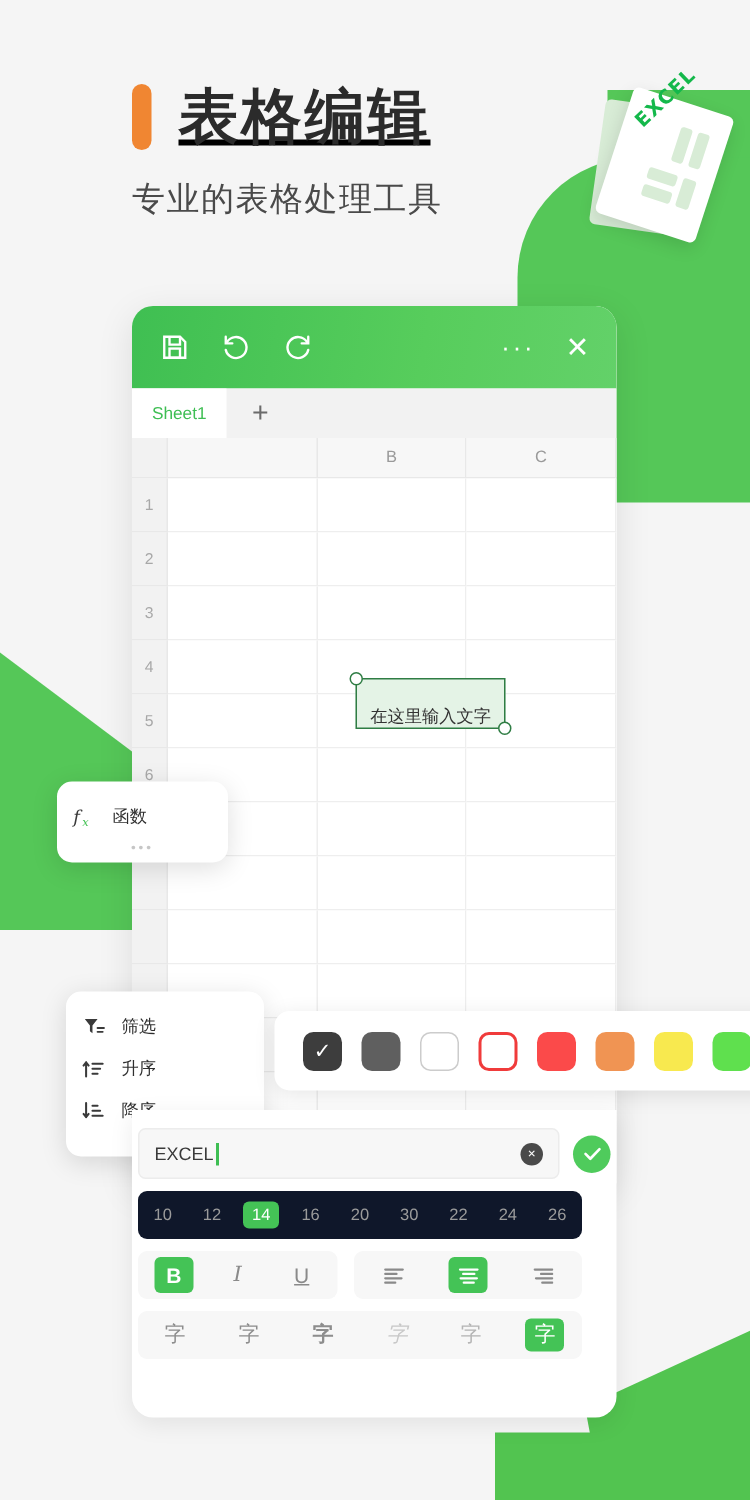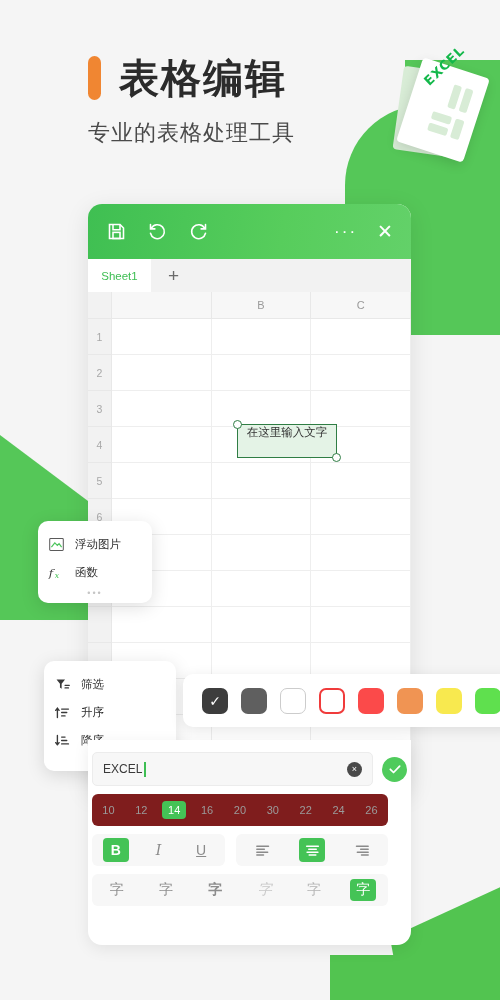--- a/index.html
+++ b/index.html
@@ -30,21 +30,21 @@
     background: #52c450;
     clip-path: polygon(100% 0%, 100% 100%, 10% 100%, 0% 46%);
   }
   .bg-br-bottom {
     position: absolute; left: 330px; top: 955px; width: 200px; height: 60px;
     background: #52c450;
   }
 
   
   .hero { position: absolute; left: 0; top: 56px; width: 380px; }
-  .hero-title-row { display: flex; align-items: center; padding-left: 88px; }
+  .hero-title-row { display: flex; align-items: center; padding-left: 88px; text-decoration: underline; }
   .hero-bar { width: 13px; height: 44px; background: #f08632; border-radius: 7px; margin-right: 18px; }
   .hero-title {
     font-size: 40px; font-weight: bold; color: #2b2b2b;
     letter-spacing: 2px; line-height: 1;
     font-family: "DejaVu Sans", sans-serif;
   }
   .hero-sub {
     margin-top: 18px; padding-left: 88px;
     font-size: 22px; color: #4a4a4a; letter-spacing: 1px;
     font-family: "DejaVu Sans", sans-serif;
@@ -118,23 +118,23 @@
     height: 36px; background: #f2f2f2; border-bottom: 1px solid #e8e8e8; border-right: 1px solid #e8e8e8;
     display: flex; align-items: center; justify-content: center;
     font-size: 10.5px; color: #a8a8a8;
   }
   .cells { flex: 1; }
   .cell-row { display: flex; height: 36px; }
   .cell { flex: 1; border-bottom: 1px solid #eeeeee; border-right: 1px solid #eeeeee; background: #fff; }
 
   
   .sel-cell {
-    position: absolute; left: 149px; top: 132px; width: 100px; height: 34px;
+    position: absolute; left: 149px; top: 160px; width: 100px; height: 34px;
     background: #e4f3e6; border: 1.6px solid #2f7d44;
-    display: flex; align-items: flex-start; justify-content: center;
+    display: flex; align-items: flex-end; justify-content: center;
     font-size: 11.5px; color: #333;
     font-family: "DejaVu Sans", sans-serif;
   }
   .handle {
     position: absolute; width: 9px; height: 9px; border-radius: 50%;
     background: #fff; border: 1.8px solid #2f7d44;
   }
   .h-tl { left: -5px; top: -5px; }
   .h-br { right: -5px; bottom: -5px; }
 
@@ -194,21 +194,21 @@
     display: flex; align-items: center; justify-content: center;
   }
   .ok-btn {
     width: 25px; height: 25px; border-radius: 50%; background: #4fcb5c;
     display: flex; align-items: center; justify-content: center;
   }
   .ok-btn svg { width: 14px; height: 14px; display: block; }
 
   .size-row {
     margin-top: 8px; margin-left: 4px; width: 296px; height: 32px;
-    background: #7f1d1d; border-radius: 6px;
+    background: #0f172a; border-radius: 6px;
     display: flex; align-items: center; justify-content: space-around;
   }
   .size-item {
     font-size: 11px; color: #9b9b9b; padding: 3px 6px; border-radius: 4px;
     font-family: "Liberation Sans", sans-serif;
   }
   .size-item.active { background: #44c356; color: #fff; }
 
   .fmt-row { margin-top: 8px; margin-left: 4px; display: flex; gap: 11px; }
   .fmt-group {
@@ -407,29 +407,20 @@
         <span class="handle h-tl"></span>
         <span class="handle h-br"></span>
       </div>
 
     </div>
   </div>
 
   <div class="popup pop-insert">
     <div class="pop-row">
       <span class="pop-ico">
-        <svg viewBox="0 0 20 20" fill="none" stroke="#5a5a5a" stroke-width="1.2">
-          <rect x="2" y="3" width="16" height="14" rx="1"></rect>
-          <path d="M4 13l4-5 3 3 2-2 3 4" stroke="#4cc45c" stroke-width="1.4"></path>
-        </svg>
-      </span>
-      <span class="pop-label">浮动图片</span>
-    </div>
-    <div class="pop-row">
-      <span class="pop-ico">
         <svg viewBox="0 0 20 20">
           <text x="1" y="15" font-family="DejaVu Serif, serif" font-size="14" font-style="italic" fill="#3a3a3a">f</text>
           <text x="8" y="17" font-family="DejaVu Serif, serif" font-size="9" font-style="italic" fill="#4cc45c">x</text>
         </svg>
       </span>
       <span class="pop-label">函数</span>
     </div>
     <div class="pop-dots">•••</div>
   </div>
 

